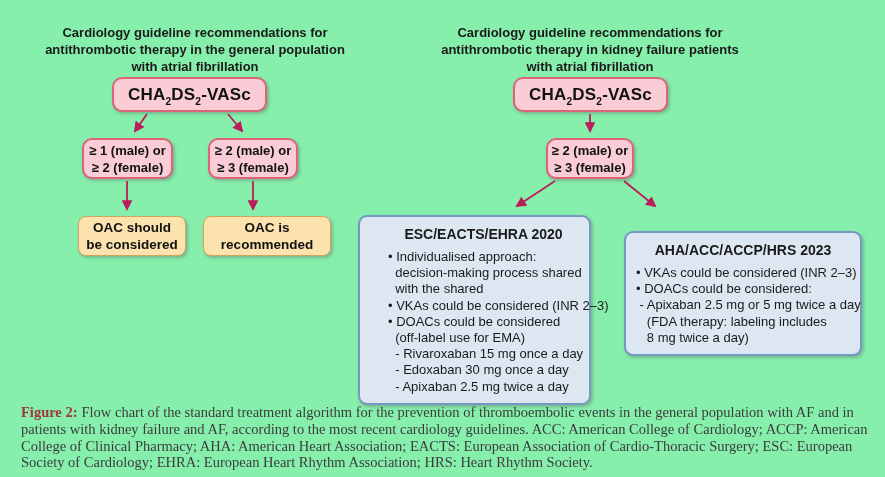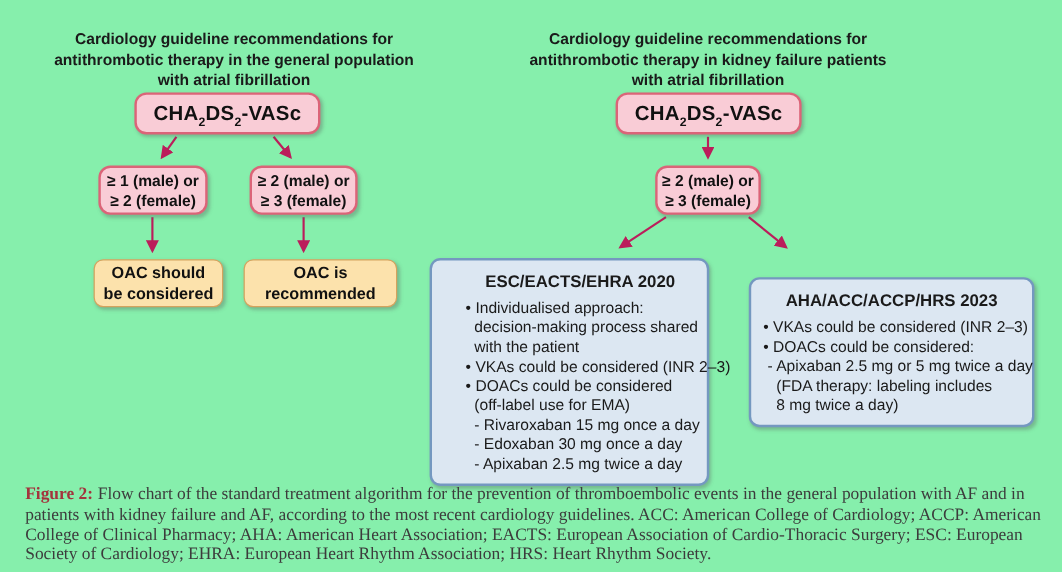--- a/index.html
+++ b/index.html
@@ -161,21 +161,21 @@
   <div class="node pink branch-node b3">
     <div>≥ 2 (male) or</div>
     <div>≥ 3 (female)</div>
   </div>
 
   <div class="guideline-box esc-box">
     <div class="guideline-title">ESC/EACTS/EHRA 2020</div>
     <div class="guideline-lines">
         <div class="bline">• Individualised approach:</div>
         <div class="bline">  decision-making process shared</div>
-        <div class="bline">  with the patient</div>
+        <div class="bline">  with the shared</div>
         <div class="bline">• VKAs could be considered (INR 2–3)</div>
         <div class="bline">• DOACs could be considered</div>
         <div class="bline">  (off-label use for EMA)</div>
         <div class="bline">  - Rivaroxaban 15 mg once a day</div>
         <div class="bline">  - Edoxaban 30 mg once a day</div>
         <div class="bline">  - Apixaban 2.5 mg twice a day</div>
       </div>
   </div>
 
   <div class="guideline-box aha-box">

